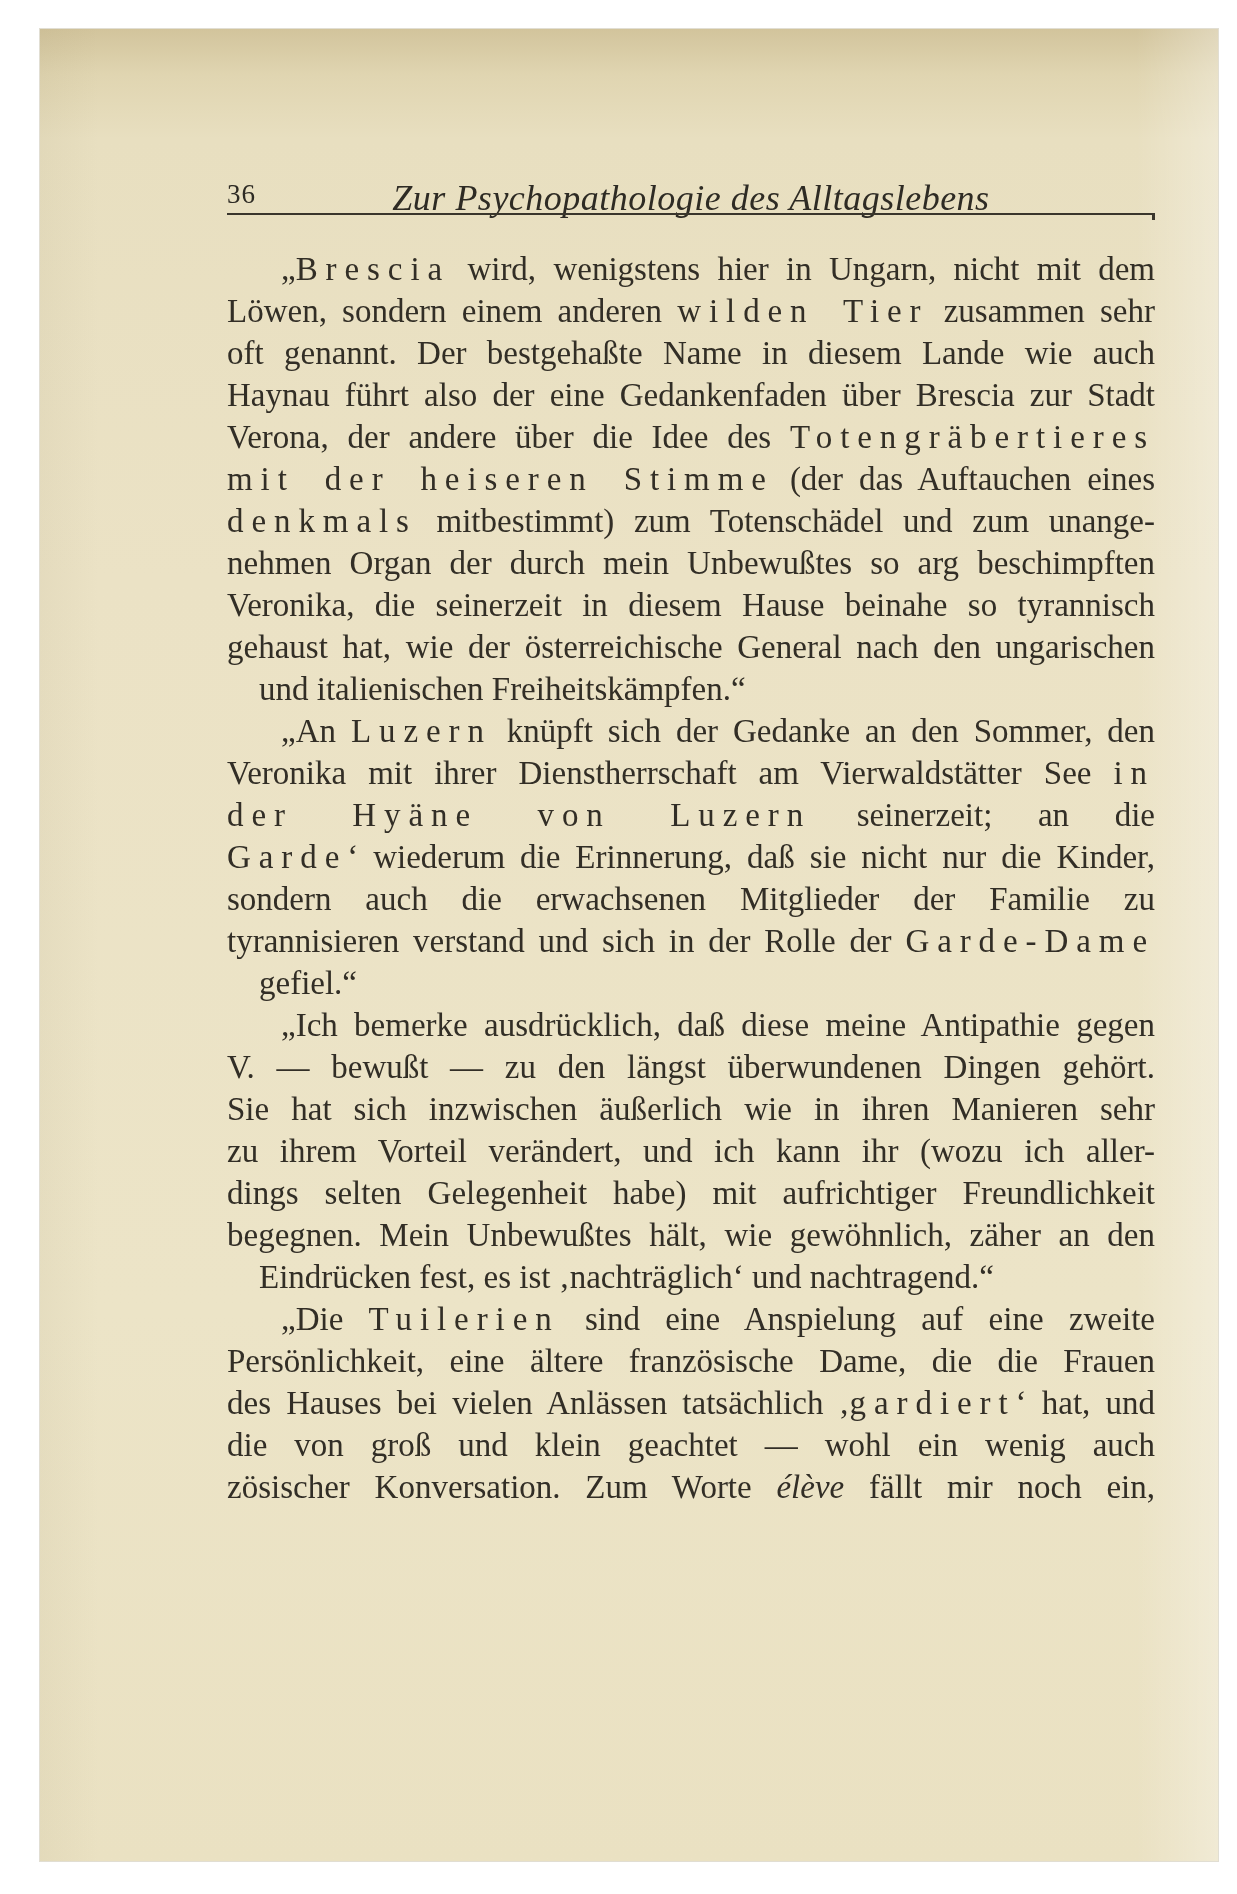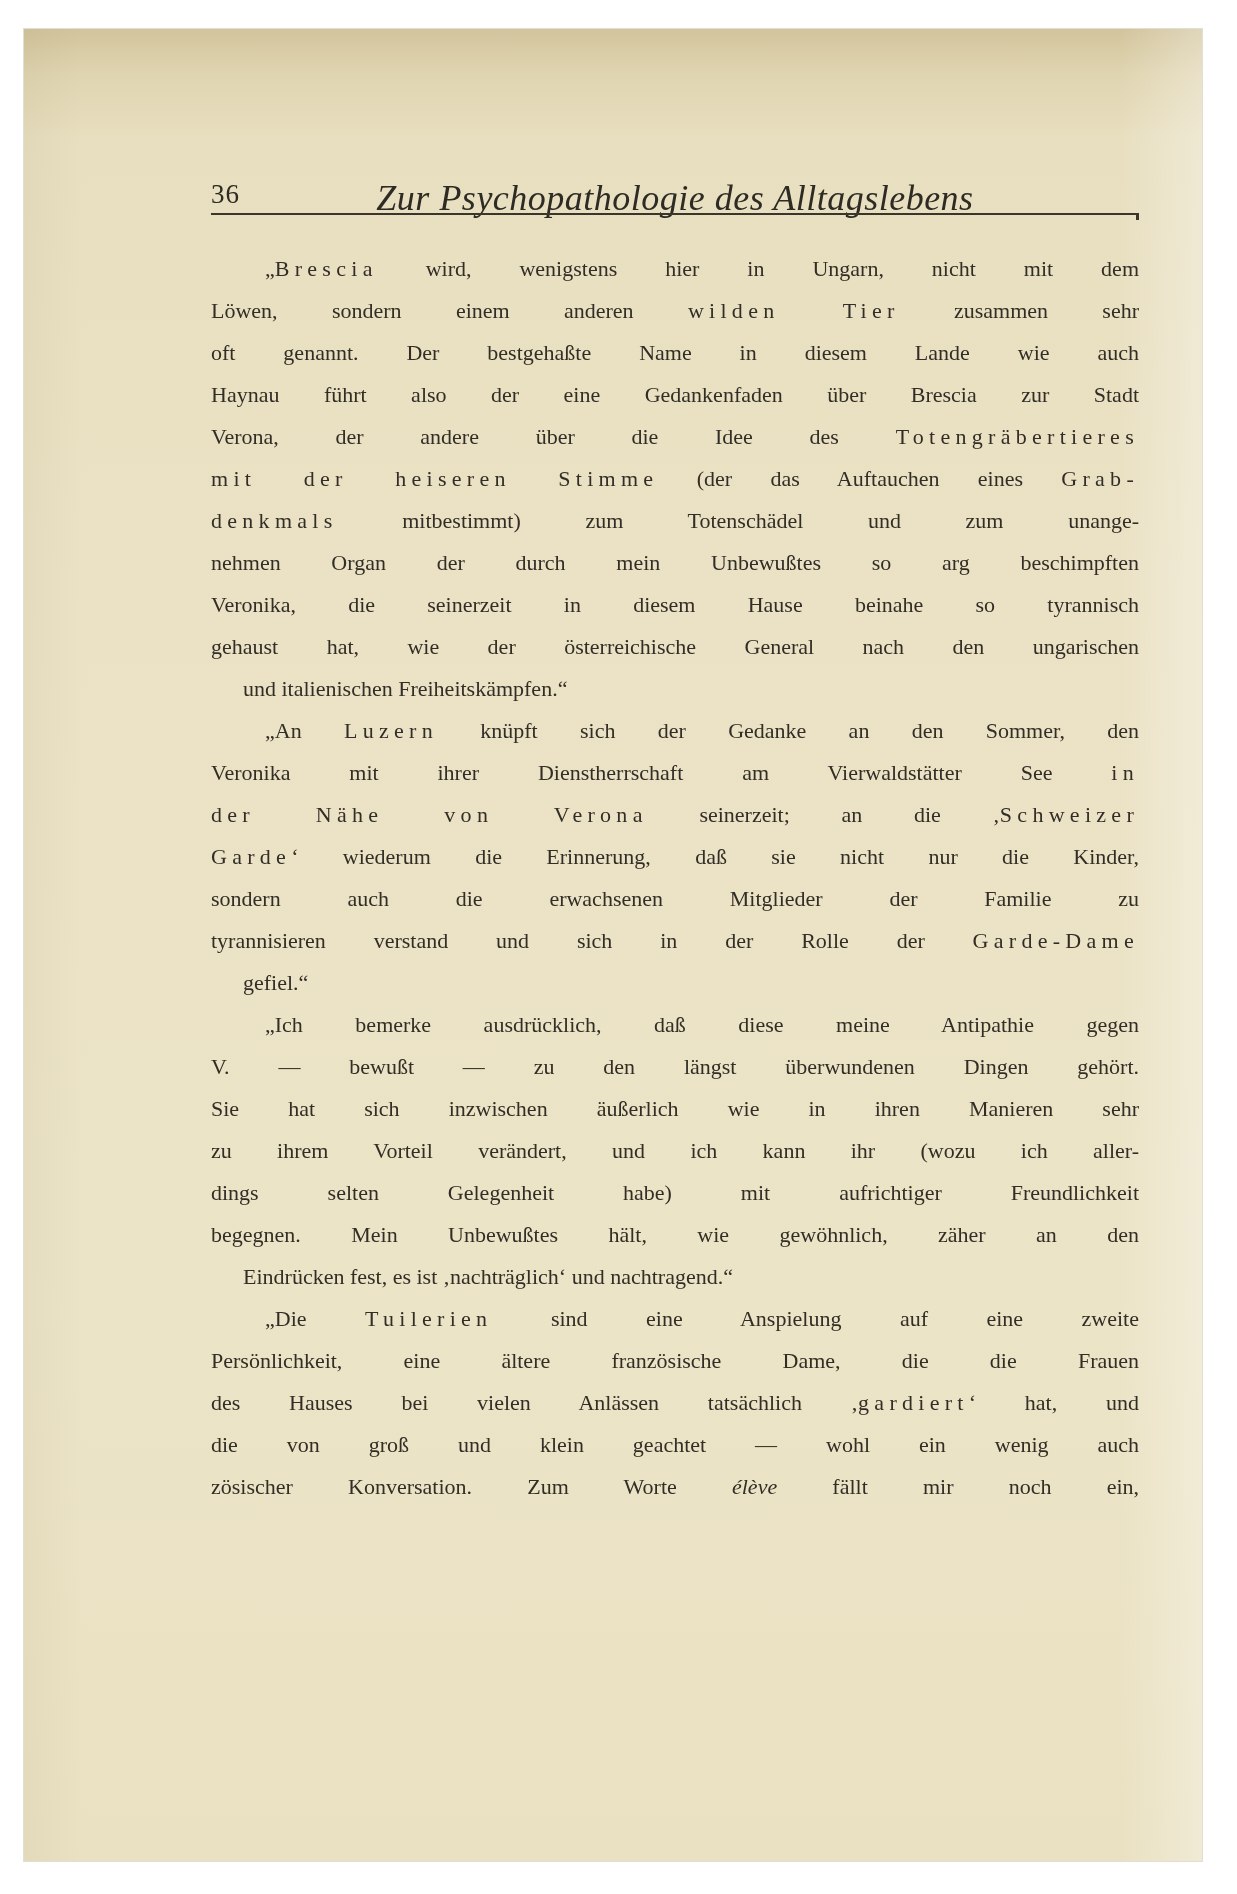--- a/index.html
+++ b/index.html
@@ -5,21 +5,21 @@
   html,body{margin:0;padding:0;}
   body{
     width:1237px;height:1894px;
     background:#ffffff;
     font-family:"Liberation Serif","DejaVu Serif",serif;
     position:relative;
     overflow:hidden;
   }
   .paper{
     position:absolute;
-    left:24px;top:29px;
+    left:40px;top:29px;
     width:1178px;height:1832px;
     background-image:
       linear-gradient(90deg, rgba(120,108,70,0.06), rgba(0,0,0,0) 5%, rgba(0,0,0,0) 93%, rgba(255,255,255,0.30)),
       linear-gradient(180deg, #d2c49c 0%, #e0d5b1 2.5%, #e8dfc0 6%, #ebe2c5 30%, #ece4c7 70%, #eae1c2 100%);
     box-shadow:0 0 0 1px rgba(170,160,130,0.35);
   }
   .page-number{
     position:absolute;
     left:187px;top:150px;
     font-size:27px;
@@ -46,21 +46,21 @@
     content:"";
     position:absolute;
     right:0;top:0;
     width:3px;height:7px;
     background:#3a362c;
   }
   .page-body{
     position:absolute;
     left:187px;top:219px;
     width:928px;
-    font-size:22px;
+    font-size:33px;
     line-height:42px;
     color:#322e26;
   }
   .paragraph{margin:0;}
   .line{
     text-align:justify;
     text-align-last:justify;
     height:42px;
     overflow:hidden;
     white-space:normal;
@@ -97,21 +97,21 @@
         <div class="line"><span class="sp">mit der heiseren Stimme</span><span> (der das Auftauchen eines </span><span class="sp">Grab-</span></div>
         <div class="line"><span class="sp">denkmals</span><span> mitbestimmt) zum Totenschädel und zum unange-</span></div>
         <div class="line"><span>nehmen Organ der durch mein Unbewußtes so arg beschimpften</span></div>
         <div class="line"><span>Veronika, die seinerzeit in diesem Hause beinahe so tyrannisch</span></div>
         <div class="line"><span>gehaust hat, wie der österreichische General nach den ungarischen</span></div>
         <div class="line last"><span>und italienischen Freiheitskämpfen.“</span></div>
       </div>
       <div class="paragraph">
         <div class="line indent"><span>„An </span><span class="sp">Luzern</span><span> knüpft sich der Gedanke an den Sommer, den</span></div>
         <div class="line"><span>Veronika mit ihrer Dienstherrschaft am Vierwaldstätter See </span><span class="sp">in</span></div>
-        <div class="line"><span class="sp">der Nähe von Verona</span><span> seinerzeit; an die ‚</span><span class="sp">Schweizer</span></div>
+        <div class="line"><span class="sp">der Hyäne von Luzern</span><span> seinerzeit; an die ‚</span><span class="sp">Schweizer</span></div>
         <div class="line"><span class="sp">Garde</span><span>‘ wiederum die Erinnerung, daß sie nicht nur die Kinder,</span></div>
         <div class="line"><span>sondern auch die erwachsenen Mitglieder der Familie zu</span></div>
         <div class="line"><span>tyrannisieren verstand und sich in der Rolle der </span><span class="sp">Garde-Dame</span></div>
         <div class="line last"><span>gefiel.“</span></div>
       </div>
       <div class="paragraph">
         <div class="line indent"><span>„Ich bemerke ausdrücklich, daß diese meine Antipathie gegen</span></div>
         <div class="line"><span>V. — bewußt — zu den längst überwundenen Dingen gehört.</span></div>
         <div class="line"><span>Sie hat sich inzwischen äußerlich wie in ihren Manieren sehr</span></div>
         <div class="line"><span>zu ihrem Vorteil verändert, und ich kann ihr (wozu ich aller-</span></div>

